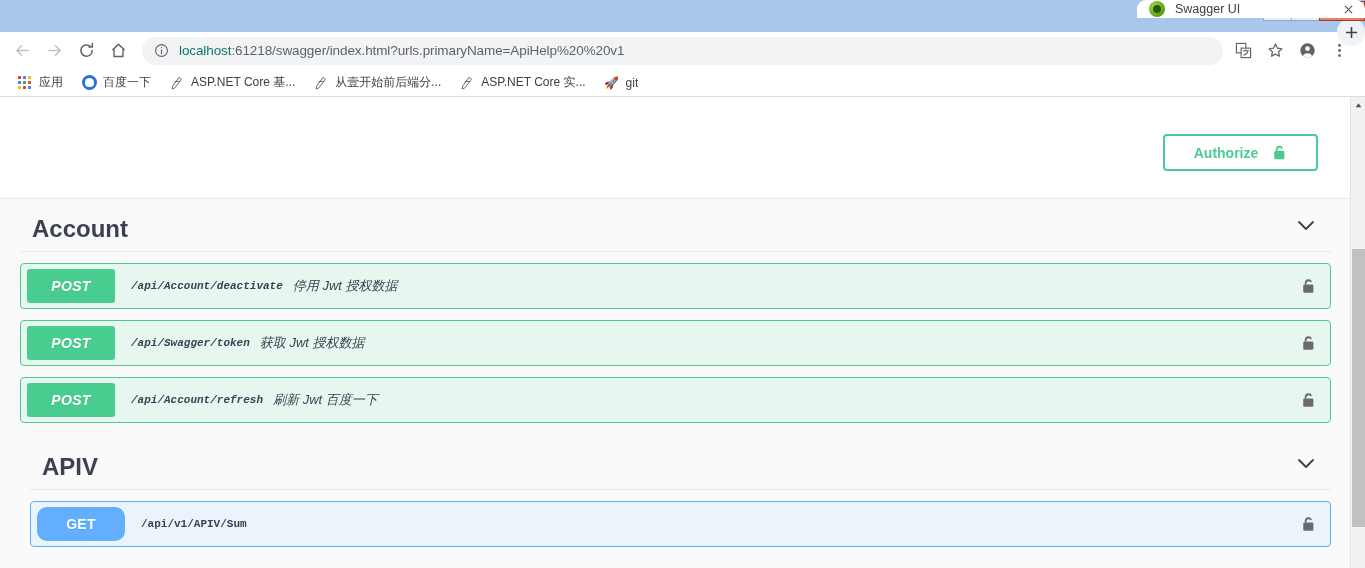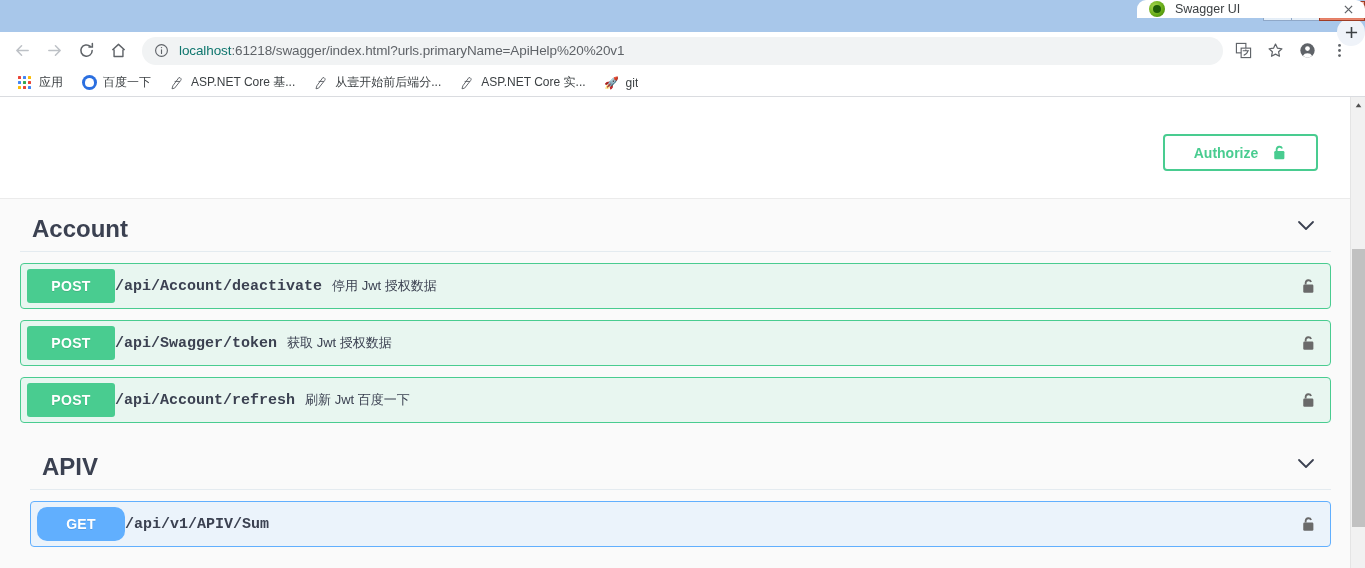--- a/index.html
+++ b/index.html
@@ -217,41 +217,42 @@
   .op {
     display: flex; align-items: center;
     height: 46px;
     border-radius: 4px;
     margin-top: 11px;
     position: relative;
   }
   .op.post {
     background: #e8f6f0;
     border: 1px solid #49cc90;
+    font-style: italic;
   }
   .op.get {
     background: #ebf3fb;
     border: 1px solid #61affe;
   }
   .op-method {
     width: 88px; height: 34px; margin-left: 6px;
     border-radius: 3px;
     display: flex; align-items: center; justify-content: center;
     color: #fff; font-size: 14px; font-weight: bold;
     letter-spacing: .3px;
     flex: 0 0 88px;
     text-shadow: 0 1px 0 rgba(0,0,0,.10);
   }
   .op.post .op-method { background: #49cc90; }
   .op.get .op-method { background: #61affe; border-radius: 10px; }
 
   .op-path {
-    margin-left: 0;
+    margin-left: 16px;
     font-family: "Liberation Mono", monospace;
-    font-size: 15px; font-weight: bold;
+    font-size: 11px; font-weight: bold;
     color: #3b4151;
     white-space: nowrap;
   }
   .op-summary {
     margin-left: 10px;
     font-size: 13px;
     color: #3b4151;
     white-space: nowrap;
   }
   .op-lock {

